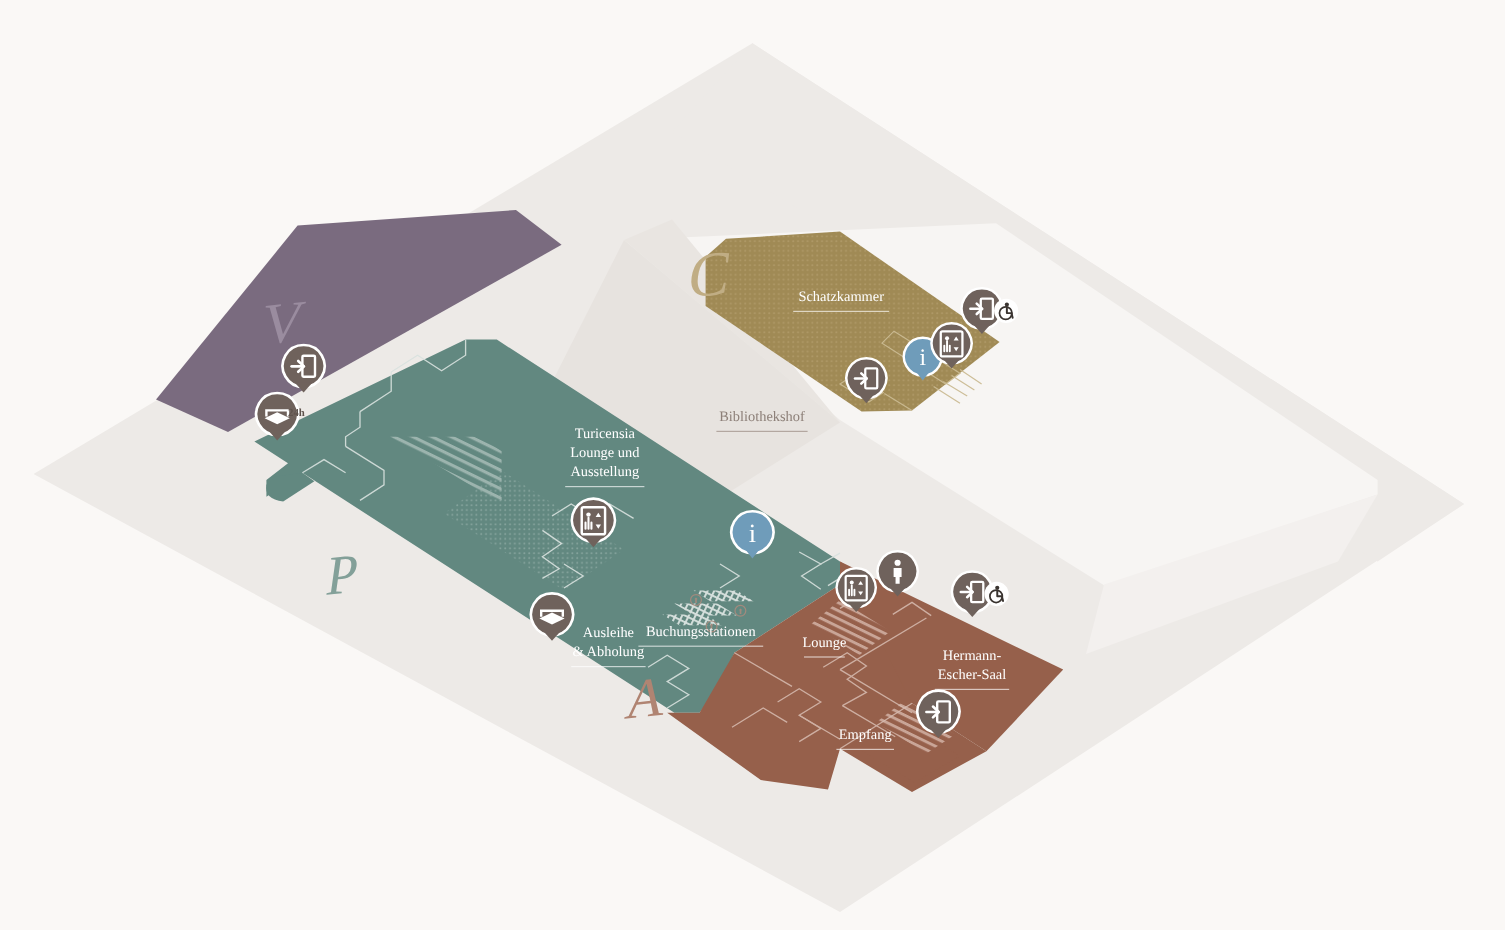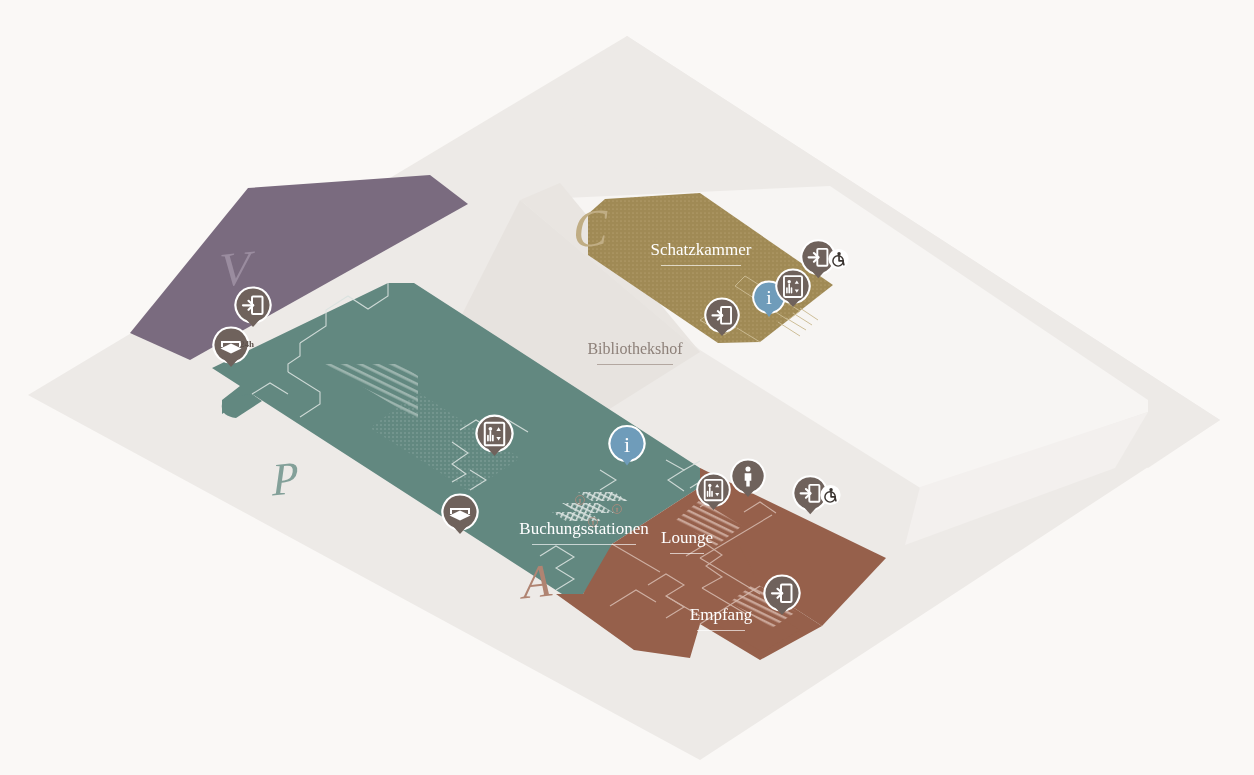--- a/index.html
+++ b/index.html
@@ -13,23 +13,23 @@
   .lbl{
     position:absolute;
     font-family:"Liberation Serif", serif;
     text-align:center;
     line-height:1.18;
     white-space:nowrap;
     pointer-events:none;
   }
   .lbl .txt{display:inline-block;padding-bottom:2px;}
   .lbl .rule{display:block;height:1px;margin:3px auto 0;}
-  .lbl-on-fill{color:#ffffff;font-size:17px;}
+  .lbl-on-fill{color:#ffffff;font-size:12px;}
   .lbl-on-fill .rule{background:rgba(255,255,255,.65);}
-  .lbl-on-bg{color:#8d8079;font-size:16px;}
+  .lbl-on-bg{color:#8d8079;font-size:12px;}
   .lbl-on-bg .rule{background:#b3a7a0;}
   .pin{position:absolute;}
   .badge24{
     position:absolute;
     font-family:"Liberation Serif", serif;
     font-size:9px;font-weight:bold;color:#5f534d;
   }
 </style>
 </head>
 <body>
@@ -180,30 +180,43 @@
     </g>
 
     <text x="680" y="582" font-family="Liberation Serif, serif" font-size="46" fill="#b08472" text-anchor="middle" transform="rotate(-6 680 576) skewX(-14)">A</text>
   </g>
 </svg>
 
 <div class="lbl lbl-on-fill" style="left:631px;top:240px;width:140px;">
   <span class="txt">Schatzkammer</span><span class="rule" style="width:80px;"></span>
 </div>
 
-
+<div class="lbl lbl-on-fill" style="left:439px;top:354px;width:130px;">
+  <span class="txt">Turicensia</span><br>
+  <span class="txt">Lounge und</span><br>
+  <span class="txt">Ausstellung</span><span class="rule" style="width:66px;"></span>
+</div>
+
+<div class="lbl lbl-on-fill" style="left:447px;top:520px;width:120px;">
+  <span class="txt">Ausleihe</span><br>
+  <span class="txt">&amp; Abholung</span><span class="rule" style="width:62px;"></span>
+</div>
 
 <div class="lbl lbl-on-fill" style="left:504px;top:519px;width:160px;">
   <span class="txt">Buchungsstationen</span><span class="rule" style="width:104px;"></span>
 </div>
 
 <div class="lbl lbl-on-fill" style="left:652px;top:528px;width:70px;">
   <span class="txt">Lounge</span><span class="rule" style="width:34px;"></span>
 </div>
 
+<div class="lbl lbl-on-fill" style="left:750px;top:539px;width:120px;">
+  <span class="txt">Hermann-</span><br>
+  <span class="txt">Escher-Saal</span><span class="rule" style="width:62px;"></span>
+</div>
 
 <div class="lbl lbl-on-fill" style="left:676px;top:605px;width:90px;text-align:center;">
   <span class="txt">Empfang</span><span class="rule" style="width:48px;"></span>
 </div>
 
 <div class="lbl lbl-on-bg" style="left:570px;top:340px;width:130px;">
   <span class="txt">Bibliothekshof</span><span class="rule" style="width:76px;"></span>
 </div>
 
 <div class="pin" style="left:233px;top:286px;">

